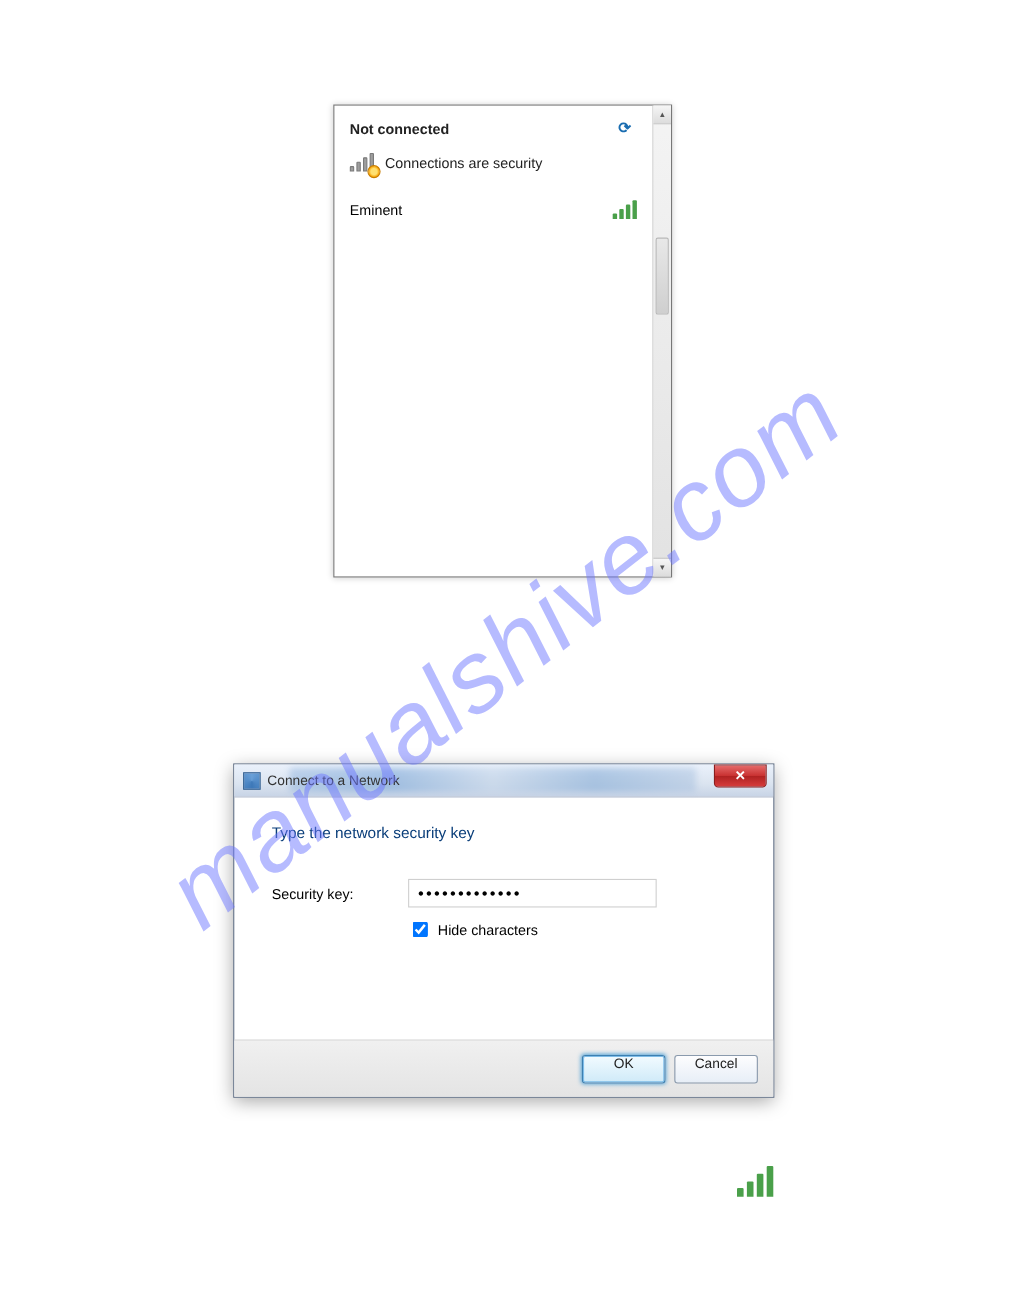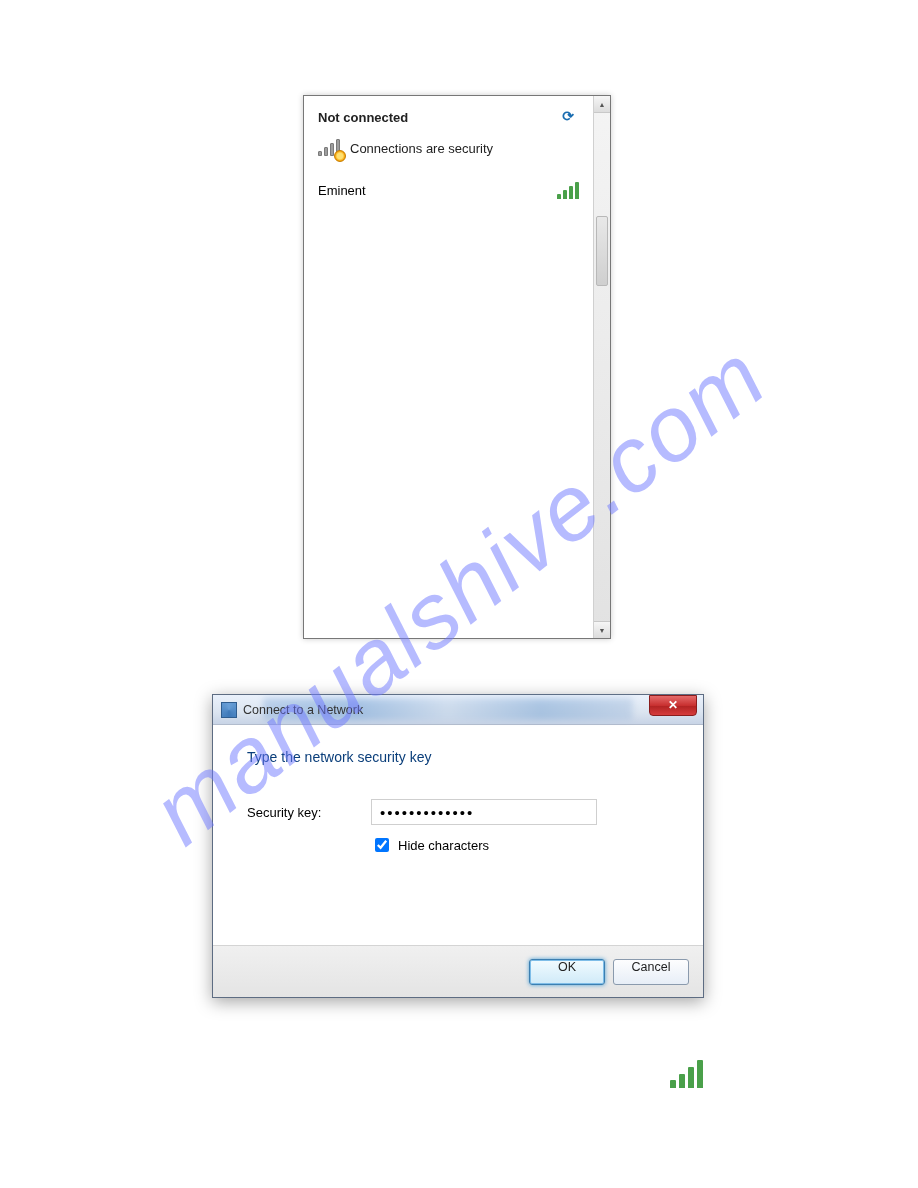--- a/index.html
+++ b/index.html
@@ -28,21 +28,21 @@
     z-index: 50;
     font-style: italic;
   }
 
   
   .flyout {
     position: absolute;
     left: 303px;
     top: 95px;
     width: 308px;
-    height: 544px;
+    height: 430px;
     border: 1px solid #777;
     background: #fff;
     display: flex;
     flex-direction: row;
     box-shadow: 0 0 6px rgba(0,0,0,.2);
     z-index: 2;
   }
   .flyout-body {
     flex: 1;
     display: flex;

